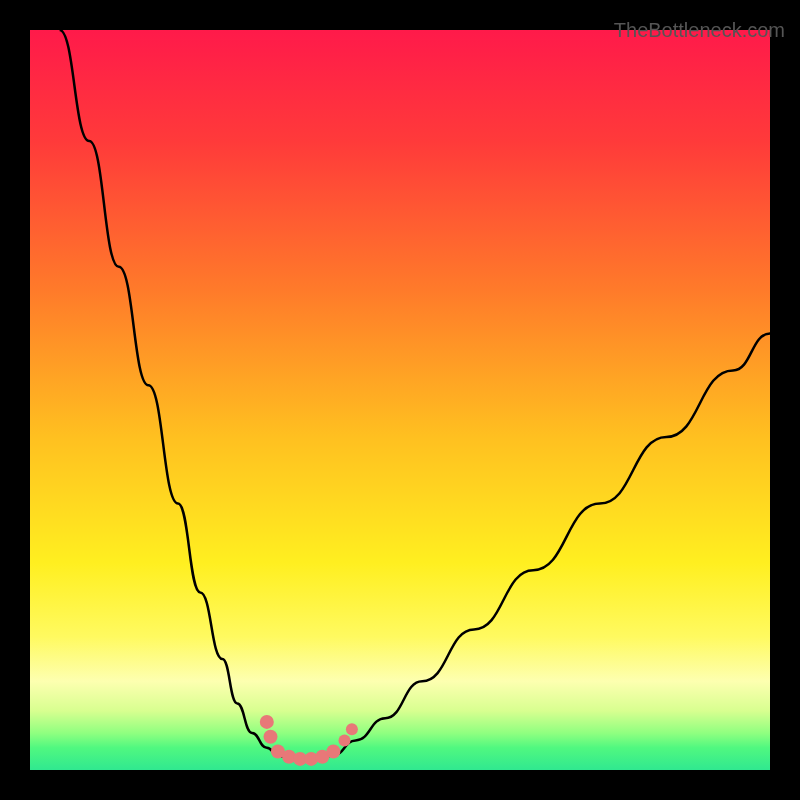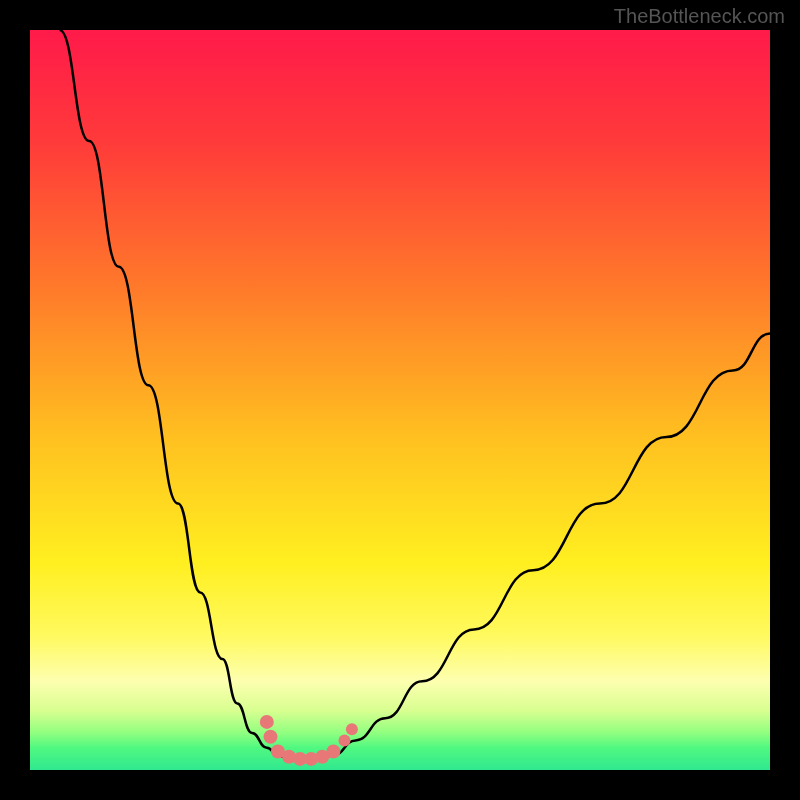--- a/index.html
+++ b/index.html
@@ -9,21 +9,21 @@
     }
     body {
       width: 800px;
       height: 800px;
       background: #000;
       position: relative;
       font-family: Arial, sans-serif;
     }
     .watermark {
       position: absolute;
-      top: 5px;
+      top: 19px;
       right: 15px;
       color: #555;
       font-size: 20px;
       z-index: 10;
     }
     .chart-area {
       position: absolute;
       top: 30px;
       left: 30px;
       width: 740px;

